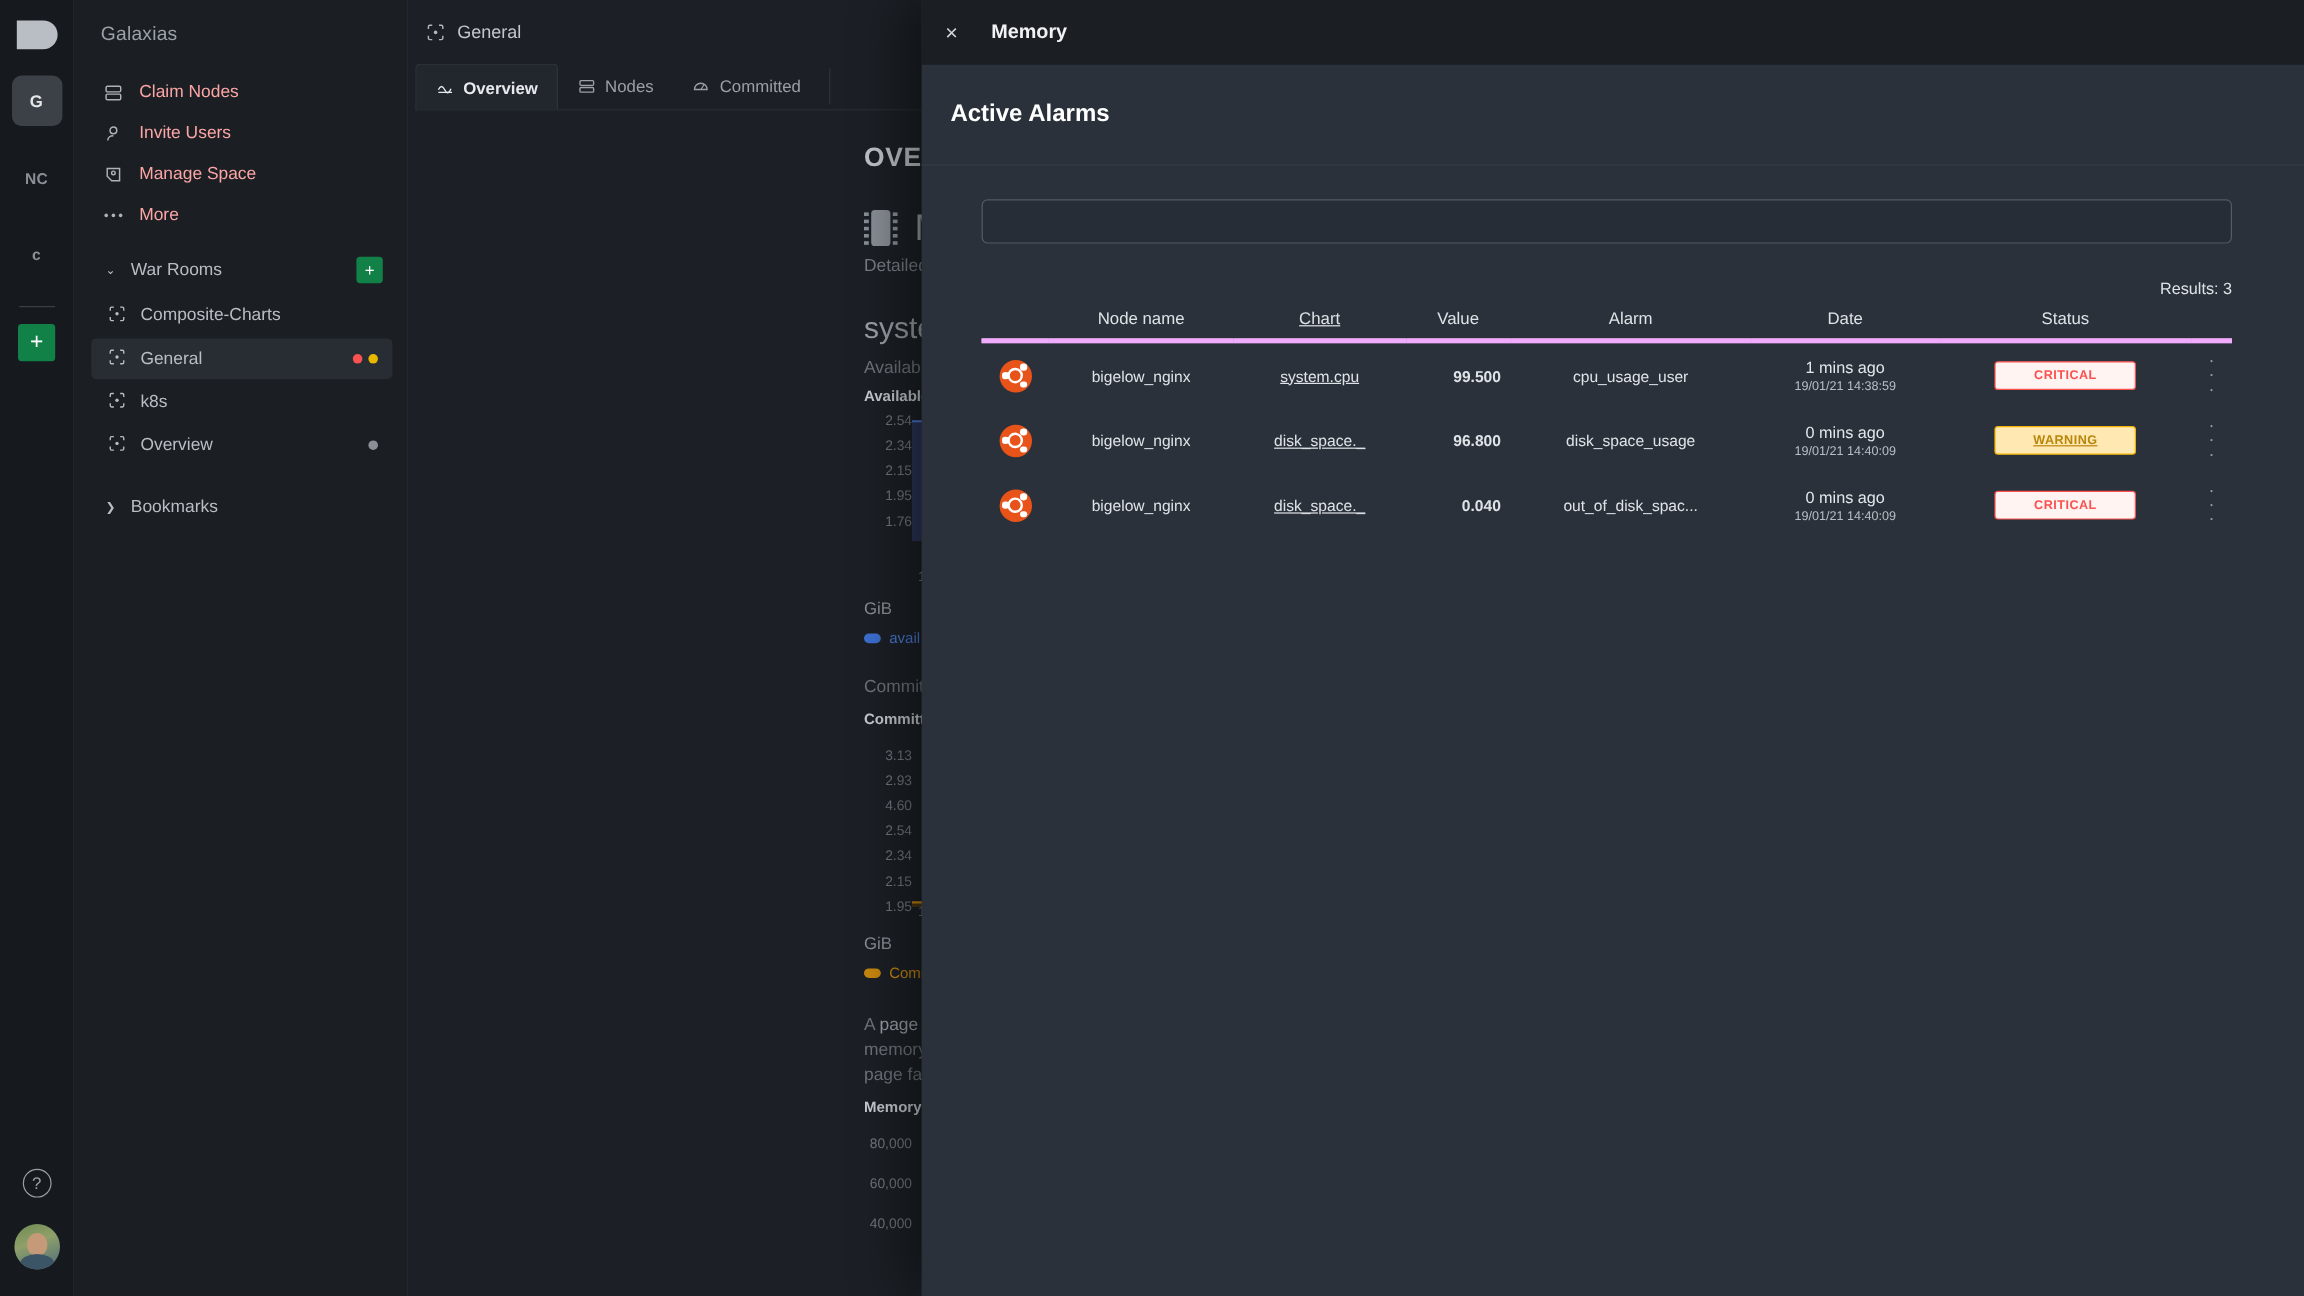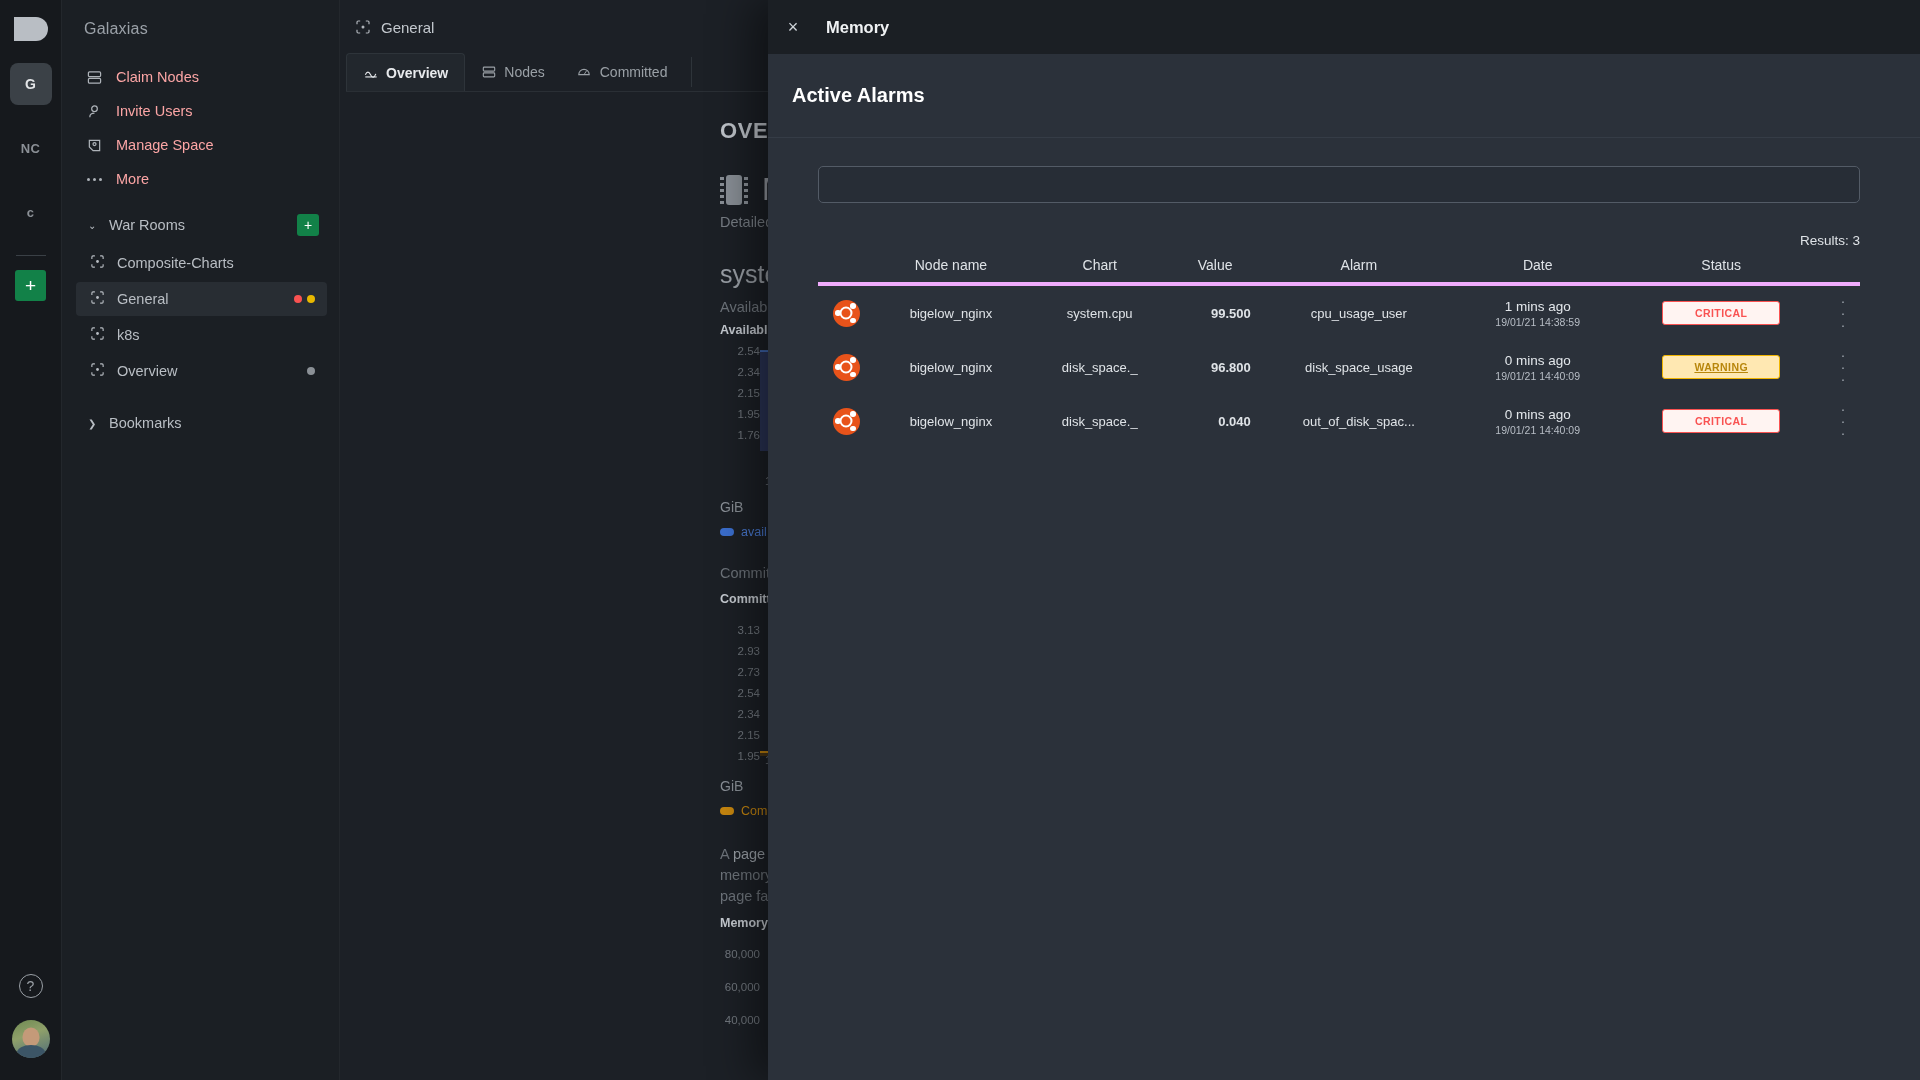--- a/index.html
+++ b/index.html
@@ -164,21 +164,21 @@
   }
   .results { text-align:right; color:#dfe3e7; font-size: 13.5px; padding: 30px 60px 0 0; }
   .alarm-table { width: calc(100% - 110px); margin: 5px 0 0 50px; border-collapse: collapse; }
   .alarm-table th {
     color:#dfe3e7; font-size: 14px; font-weight: normal; padding: 4px 8px 9px 8px;
     border-bottom: 4px solid #f0abfc;
   }
   .alarm-table td { padding: 9px 8px; font-size: 13px; color:#dfe3e7; }
   .col-icon { width: 56px; }
   .col-node { text-align:center; }
-  .col-chart { text-align:center; }
+  .col-chart { text-align:center;text-decoration:underline; }
   .col-value { text-align:right; font-weight:bold; }
   .col-alarm { text-align:center; }
   .col-date { text-align:center; }
   .col-status { text-align:center; }
   .col-menu { width: 34px; text-align:center; }
   .ubuntu-ico {
     width: 27px; height: 27px; border-radius:50%; background:#E8531A; position:relative; margin:0 auto; display:block;
   }
   .ubuntu-ico::before{
     content:""; position:absolute; left:50%; top:50%; transform:translate(-50%,-50%);
@@ -442,21 +442,21 @@
           <span class="lname" style="color:#4a7bd4">avail</span>
           <span class="lval" style="color:#4a7bd4">1.74</span>
         </div>
 
         <div class="para" style="margin-top:24px">Committed Memory, is the sum of all memory which has been allocated by processes.</div>
         <div class="chart-title">Committed (Allocated) Memory (mem.committed)</div>
         <div class="chart" style="height:130px;margin-top:18px">
           <div class="yaxis" style="height:130px">
             <span class="ylab" style="top:0px">3.13</span>
             <span class="ylab" style="top:21px">2.93</span>
-            <span class="ylab" style="top:42px">2.73</span>
+            <span class="ylab" style="top:42px">4.60</span>
             <span class="ylab" style="top:63px">2.54</span>
             <span class="ylab" style="top:84px">2.34</span>
             <span class="ylab" style="top:105px">2.15</span>
             <span class="ylab" style="top:126px">1.95</span>
           </div>
           <div class="plot" style="height:132px">
             <svg width="100%" height="132" viewBox="0 0 1000 132" preserveAspectRatio="none">
               <path d="M0,128 L1000,128 L1000,132 L0,132 Z" fill="#4a3717"></path>
               <path d="M0,128 L1000,128" fill="none" stroke="#c8870f" stroke-width="1.8"></path>
             </svg>

